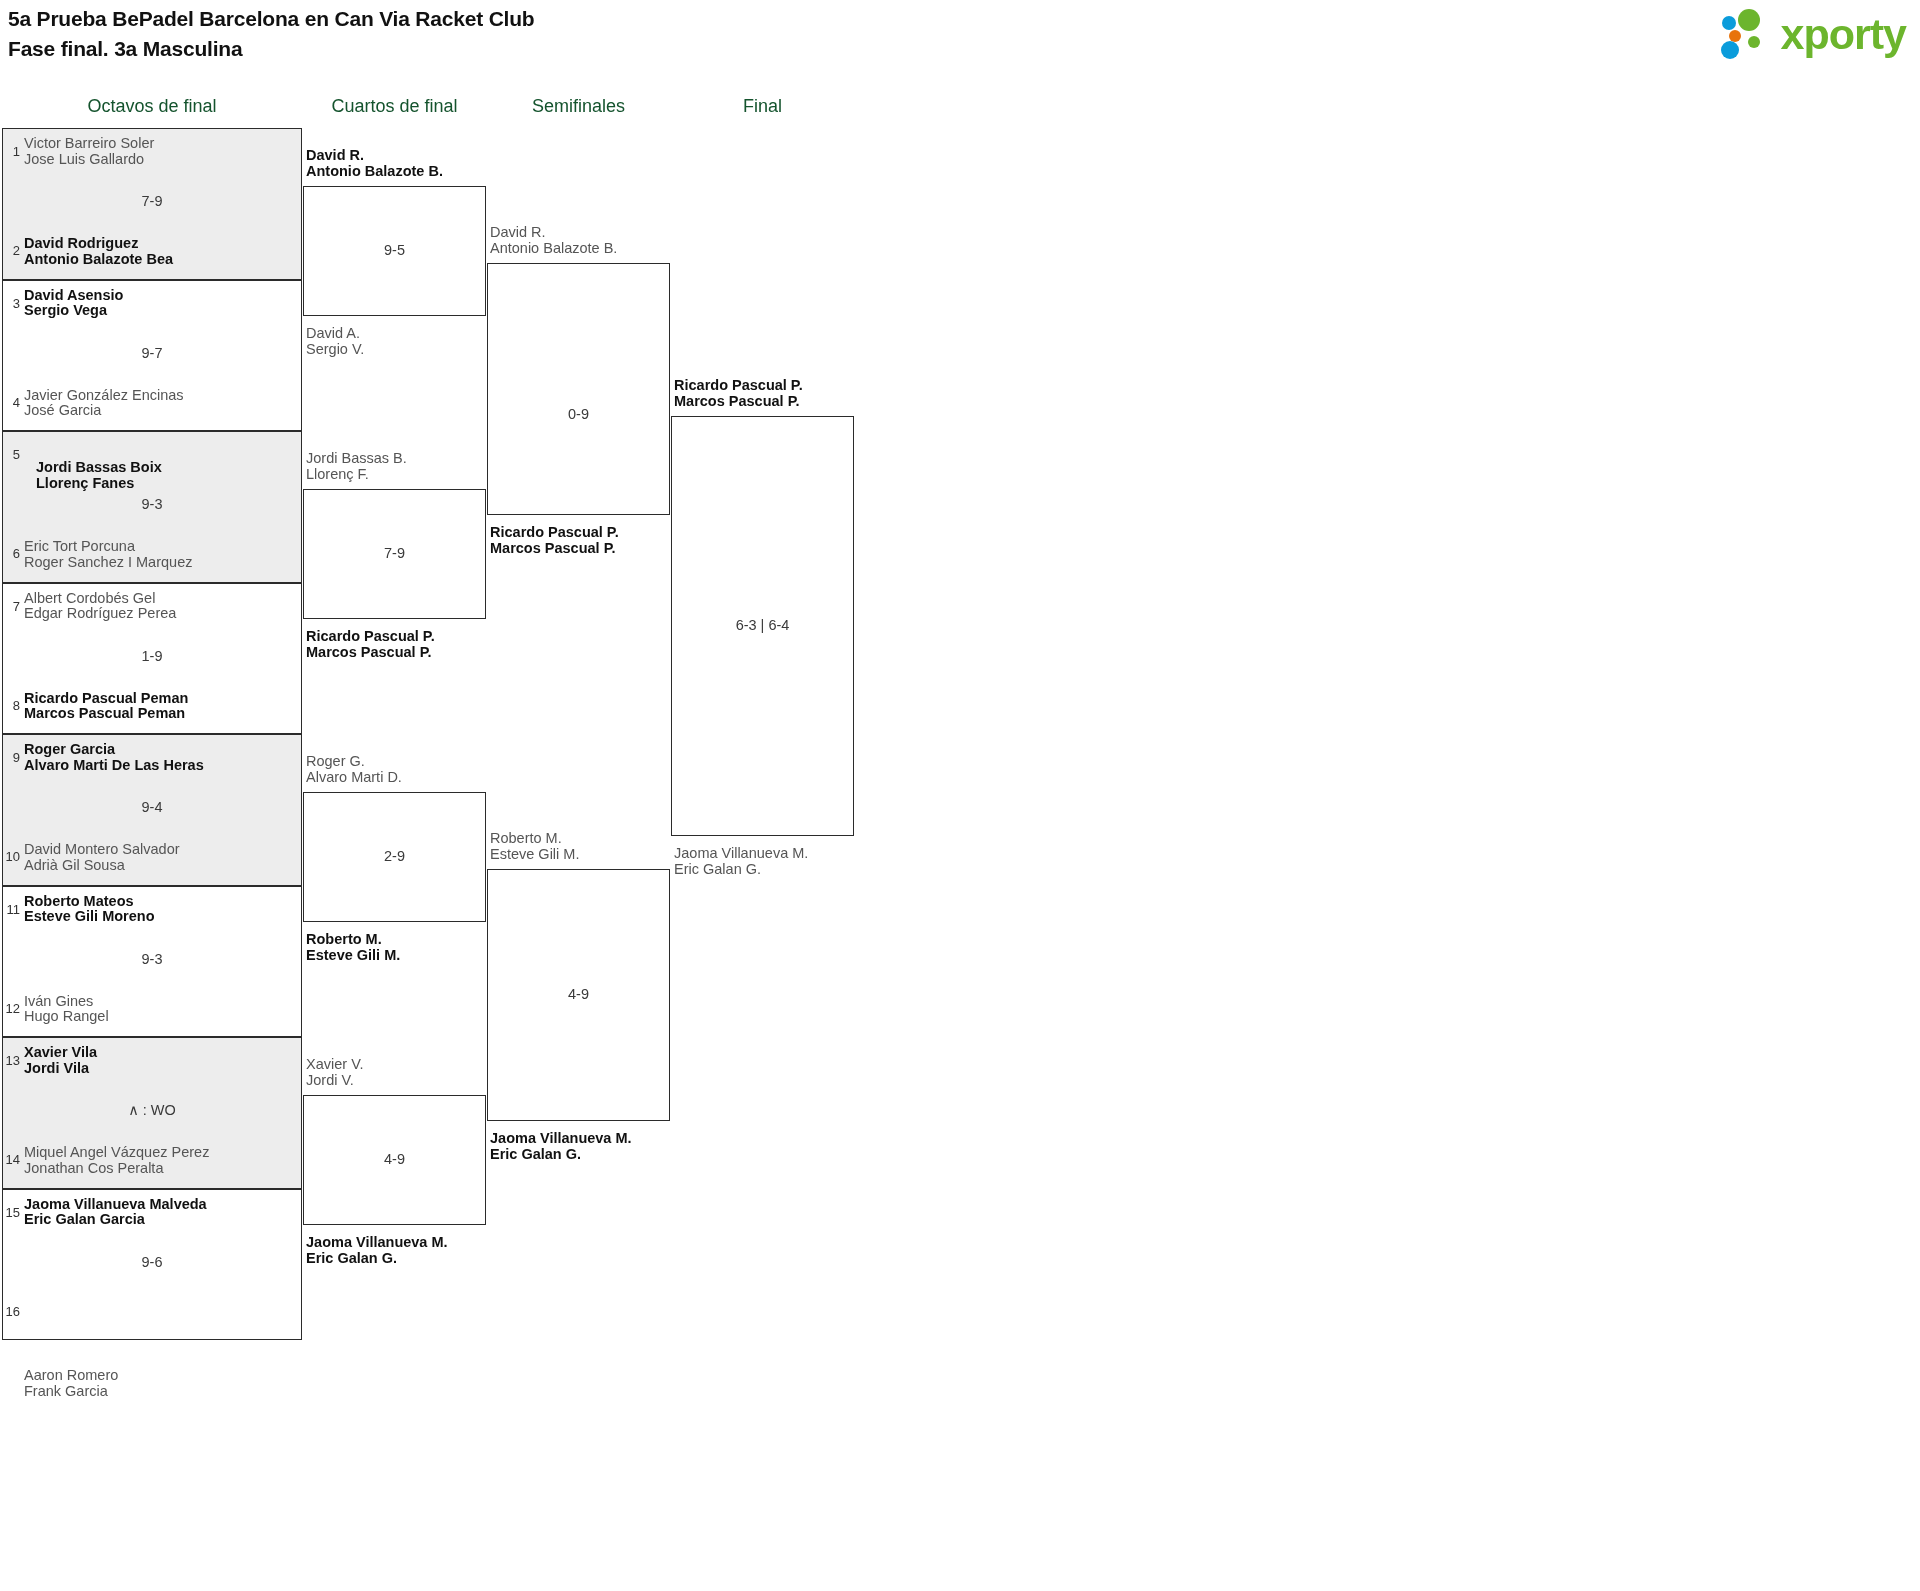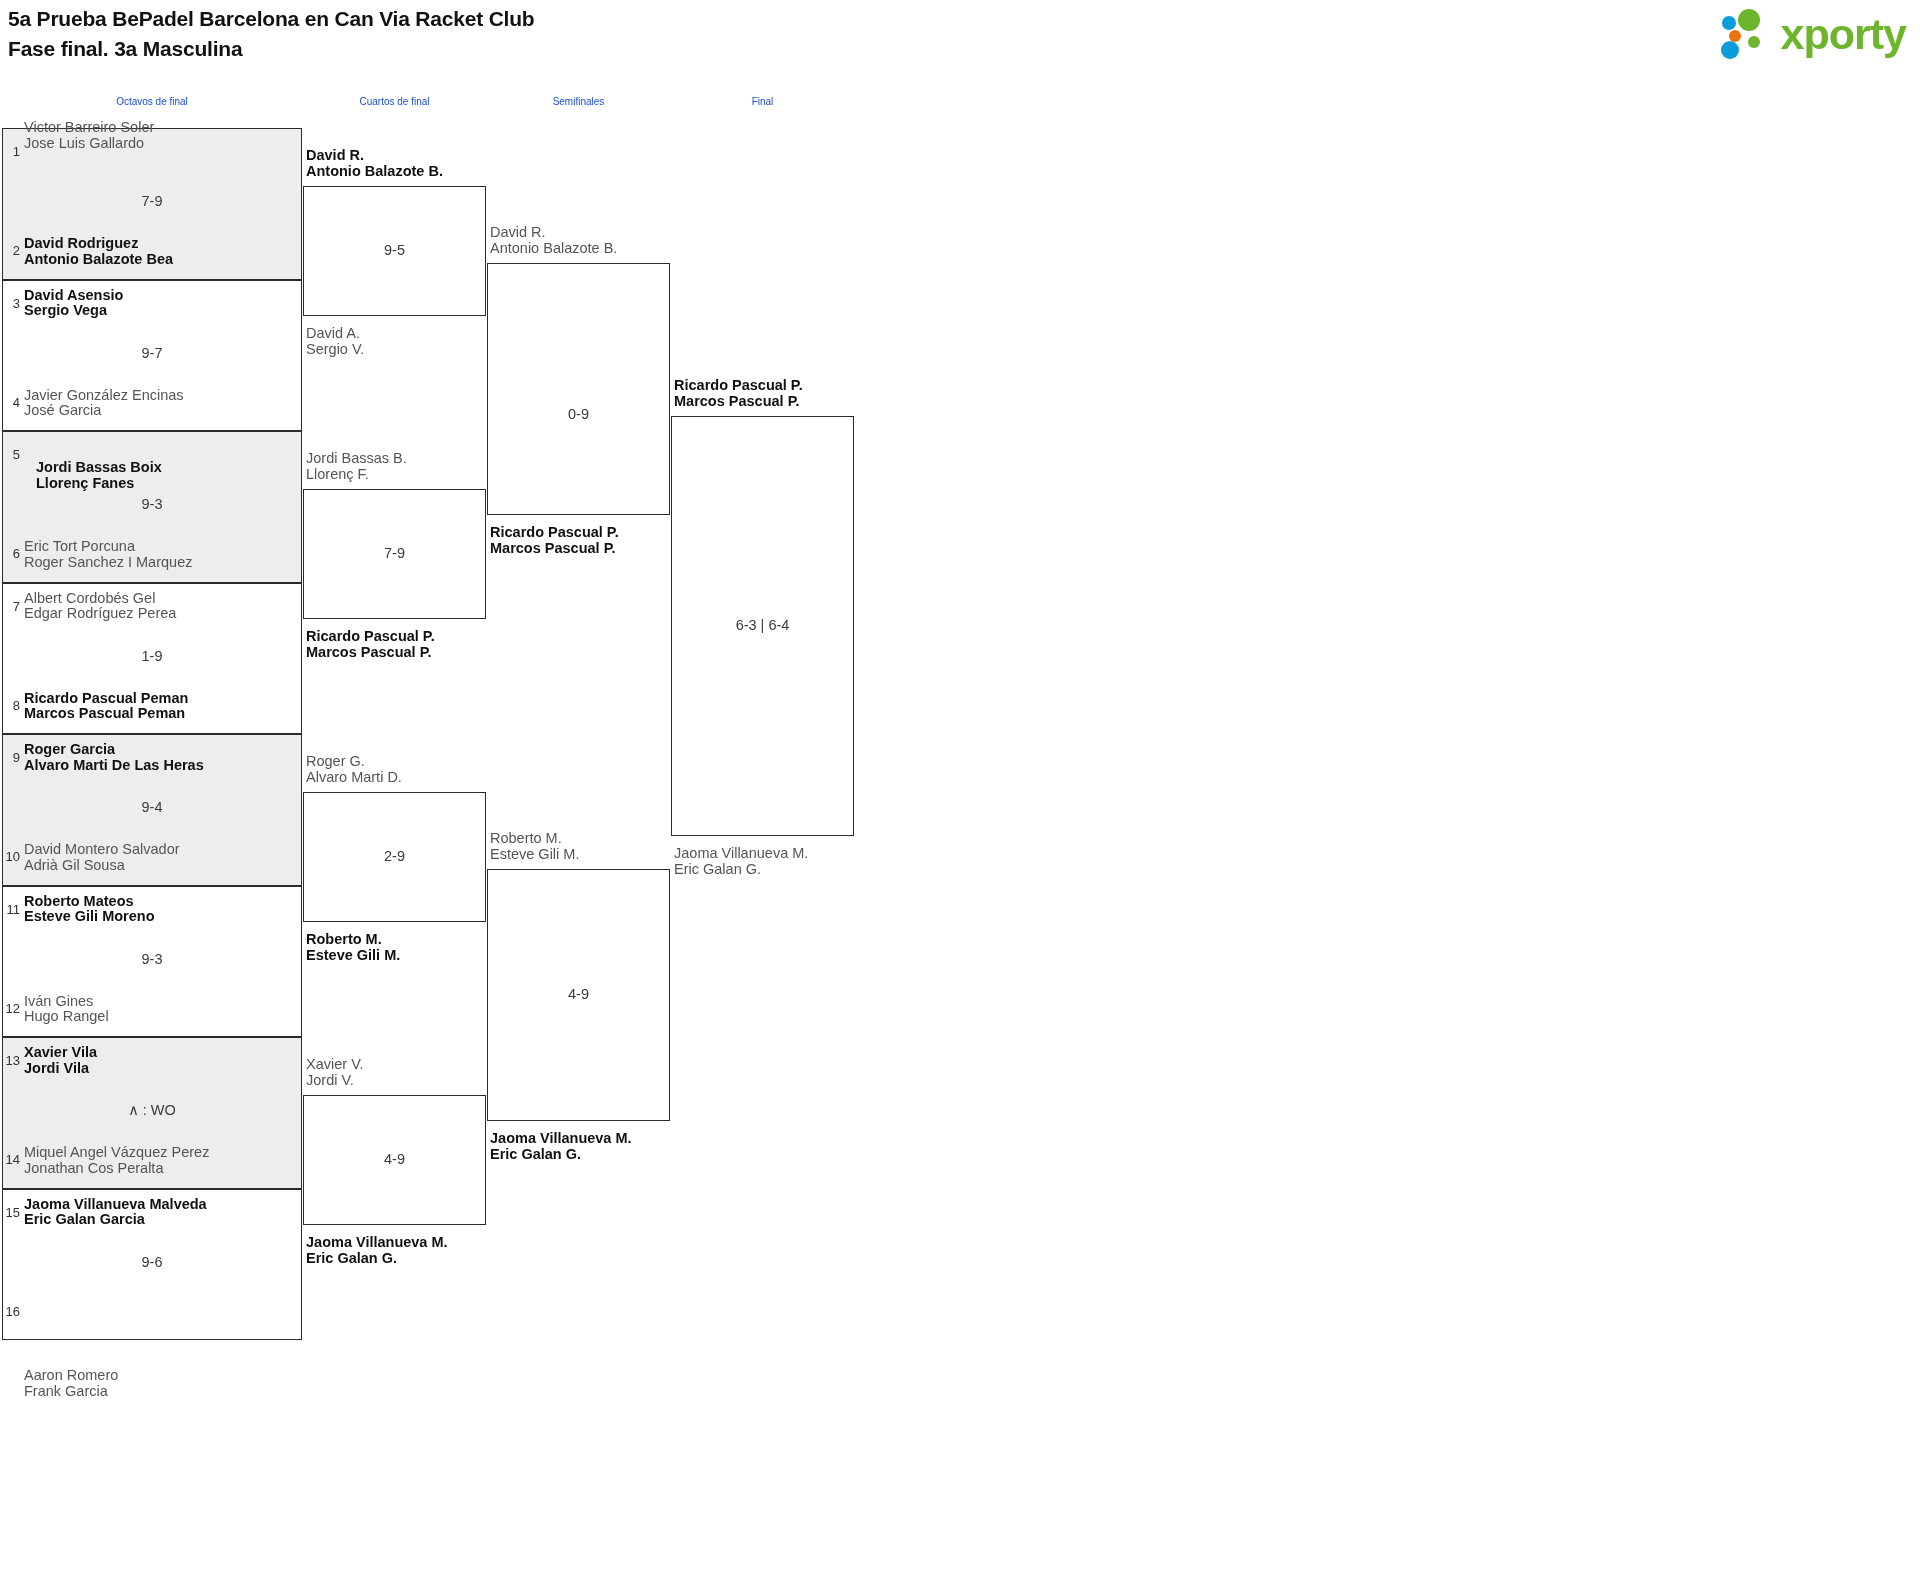--- a/index.html
+++ b/index.html
@@ -43,22 +43,22 @@
     font-weight: bold;
     color: #6cb52d;
     letter-spacing: -1px;
     line-height: 43px;
   }
 
   
   .round-header {
     position: absolute;
     top: 96px;
-    font-size: 10px;
-    color: #1d4ed8;
+    font-size: 18px;
+    color: #14532d;
     text-align: center;
     white-space: nowrap;
   }
   #rh-0 { left: 2px;   width: 300px; }
   #rh-1 { left: 303px; width: 183px; }
   #rh-2 { left: 487px; width: 183px; }
   #rh-3 { left: 671px; width: 183px; }
 
   
   .match-box {
@@ -112,21 +112,21 @@
 </div>
 
 <div class="round-header" id="rh-0">Octavos de final</div>
 <div class="round-header" id="rh-1">Cuartos de final</div>
 <div class="round-header" id="rh-2">Semifinales</div>
 <div class="round-header" id="rh-3">Final</div>
 
 <div id="bracket-root">
     <div class="match-box shaded" style="left: 2px; top: 128px; width: 300px; height: 151.5px;"></div>
     <div class="seed" style="left: 2px; top: 144px;">1</div>
-    <div class="team loser" style="left: 24px; top: 120px;">
+    <div class="team loser" style="left: 24px; top: 136px;">
       <span class="ln">Victor Barreiro Soler</span>
       <span class="ln">Jose Luis Gallardo</span>
     </div>
     <div class="score" style="left: 2px; width: 300px; top: 193px;">7-9</div>
     <div class="seed" style="left: 2px; top: 243px;">2</div>
     <div class="team winner" style="left: 24px; top: 236px;">
       <span class="ln">David Rodriguez</span>
       <span class="ln">Antonio Balazote Bea</span>
     </div>
     <div class="match-box plain" style="left: 2px; top: 279.5px; width: 300px; height: 151.5px;"></div>

